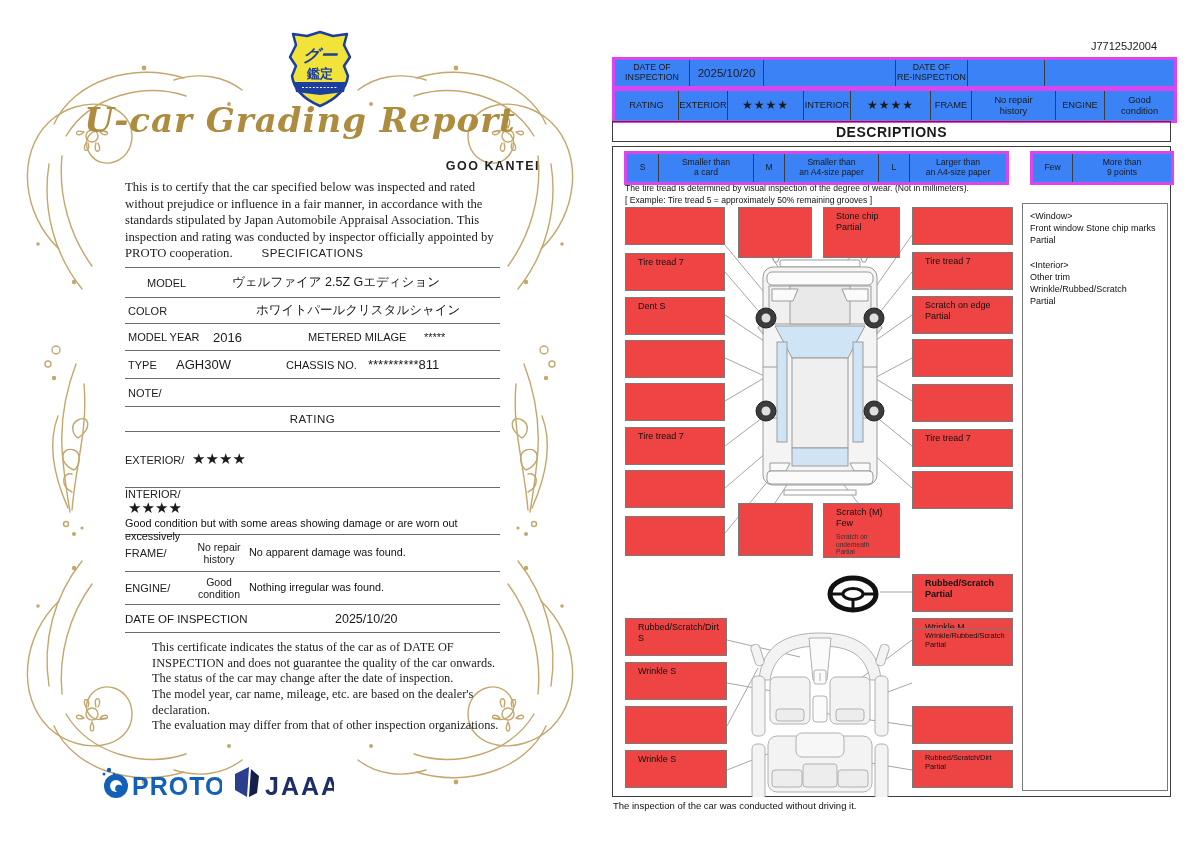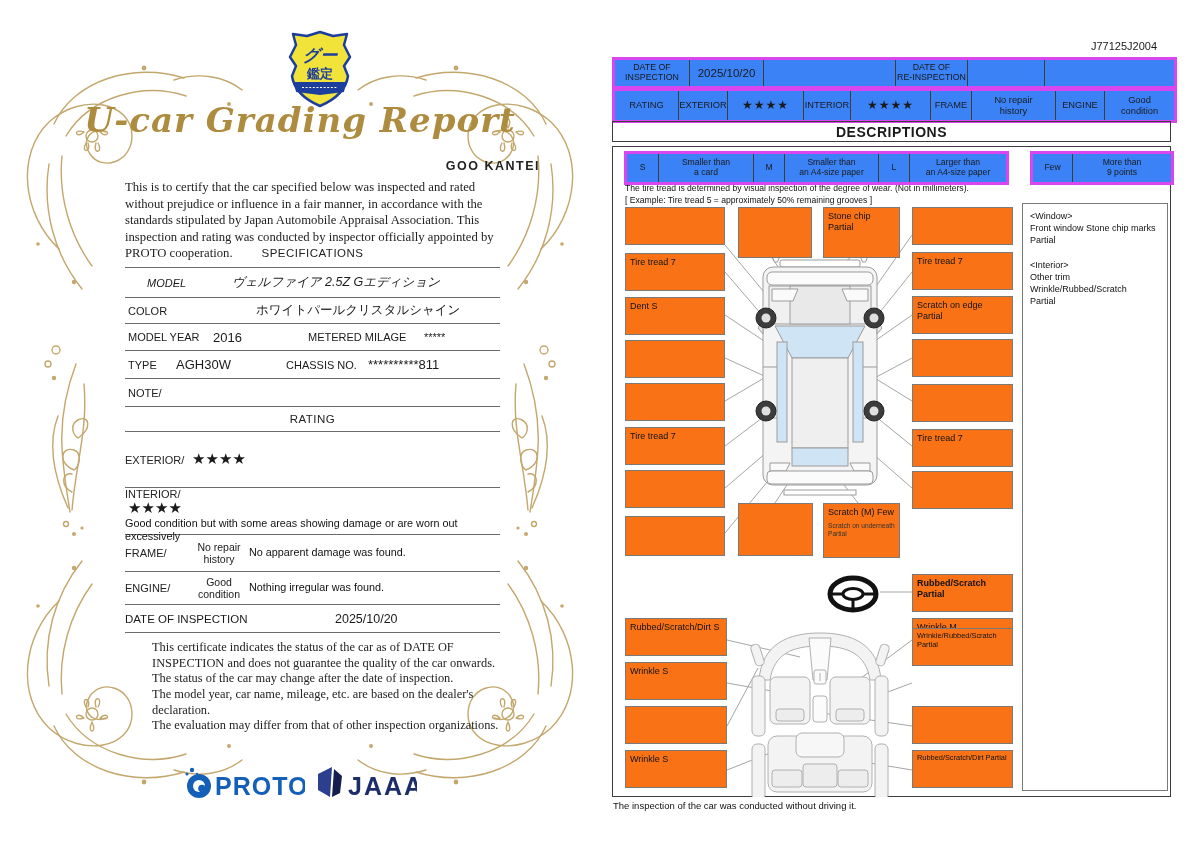--- a/index.html
+++ b/index.html
@@ -29,21 +29,21 @@
   .rrow { display:flex; border-bottom:1px solid #6b6b6b; }
   .rlabel { width:64px; font-size:11px; display:flex; align-items:center; color:#222; }
   .rval { width:60px; display:flex; align-items:center; justify-content:center; text-align:center;
           font-size:10.5px; white-space:pre-line; line-height:1.15; }
   .stars4 { font-family:"DejaVu Sans",sans-serif; font-size:15px; }
   .rdesc { flex:1; font-size:10.8px; line-height:1.22; display:flex; align-items:center; color:#111; }
   .disclaimer { position:absolute; left:152px; top:640px; width:368px; margin:0; z-index:2;
                 font-family:"Liberation Serif",serif; font-size:12.4px; line-height:1.26;
                 white-space:pre-line; color:#222; }
   .logos { position:absolute; left:100px; top:762px; width:400px; display:flex; z-index:2;
-           justify-content:center; align-items:center; gap:10px; }
+           align-items:center; gap:10px; }
 
   
   .noc-title { position:absolute; left:612px; top:35px; width:560px; text-align:center;
                font-size:11px; font-weight:600; letter-spacing:0.5px; }
   .report-no { position:absolute; left:1000px; top:40px; width:157px; text-align:right; font-size:11px; }
   .grid-table { position:absolute; display:grid; border:3px solid #d946ef; background:#3b82f6; }
   .gc { border-right:1px solid #3c3c3c; display:flex; align-items:center; justify-content:center;
         text-align:center; white-space:pre-line; line-height:1.12; }
   .gc:last-child { border-right:none; }
   .info-table { left:612px; top:57px; width:559px; height:26px;
@@ -53,22 +53,22 @@
   .stars { font-family:"DejaVu Sans",sans-serif; font-size:12px; letter-spacing:1px; }
   .desc-bar { position:absolute; left:612px; top:121px; width:557px; height:19px; border:1px solid #3c3c3c;
               display:flex; align-items:center; justify-content:center; font-weight:bold;
               font-size:14px; letter-spacing:0.5px; }
   .big-box { position:absolute; left:612px; top:146px; width:557px; height:649px; border:1px solid #3c3c3c; z-index:0; }
   .legend { left:624px; top:151px; width:379px; height:28px;
             grid-template-columns:32px 95px 31px 94px 31px 96px; font-size:8.6px; z-index:2; }
   .few { left:1030px; top:151px; width:138px; height:28px; grid-template-columns:40px auto; font-size:8.6px; z-index:2; }
   .tread-note { position:absolute; left:625px; top:183px; width:430px; font-size:8.6px;
                 line-height:1.35; white-space:pre-line; color:#111; }
-  .obox { position:absolute; border:1px solid #7a7a7a; background:#f97316; font-size:9px; line-height:1.2;
-          padding:3px 4px; z-index:2; color:#111; box-sizing:border-box; }
+  .obox { position:absolute; border:1px solid #7a7a7a; background:#ef4444; font-size:9px; line-height:1.2;
+          padding:3px 12px; z-index:2; color:#111; box-sizing:border-box; }
   .obox.small { font-size:7.4px; }
   .obox .sub { font-size:6.6px; color:#333; margin-top:4px; }
   .side-note { position:absolute; left:1022px; top:203px; width:130px; height:574px; z-index:2;
                border:1px solid #7a7a7a; background:#fff; font-size:9px; line-height:1.35;
                padding:6px 7px; white-space:pre-line; box-sizing:content-box; color:#111; }
   .diagram { position:absolute; left:612px; top:146px; z-index:1; }
   .footer-note { position:absolute; left:613px; top:800px; font-size:9.5px; color:#111; }
 </style>
 </head>
 <body>
@@ -125,21 +125,21 @@
     <path d="M6,52 L58,52 L56,62 L32,65 L8,62 Z" fill="#1c3e9c"></path>
     <line x1="14" y1="57.5" x2="50" y2="57.5" stroke="#fff" stroke-width="1.2" stroke-dasharray="2,1.6"></line>
   </svg>
 
   <div class="cert-title">U-car Grading Report</div>
   <div class="org">GOO KANTEI</div>
   <p class="intro">This is to certify that the car specified below was inspected and rated without prejudice or influence in a fair manner, in accordance with the standards stipulated by Japan Automobile Appraisal Association. This inspection and rating was conducted by inspector officially appointed by PROTO cooperation.</p>
 
   <div class="sec-head" style="top:247px;">SPECIFICATIONS</div>
   <div class="spec-table">
-    <div class="srow" style="height:29px;font-style:italic;">
+    <div class="srow" style="height:29px;">
       <span style="padding-left:22px;width:85px;">MODEL</span>
       <span class="jp">ヴェルファイア 2.5Z Gエディション</span>
     </div>
     <div class="srow" style="height:25px;gap:24px;">
       <span style="padding-left:3px;width:104px;">COLOR</span>
       <span class="jp">ホワイトパールクリスタルシャイン</span>
     </div>
     <div class="srow" style="height:26px;">
       <span style="padding-left:3px;width:85px;">MODEL YEAR</span>
       <span class="sv" style="width:95px;">2016</span>

